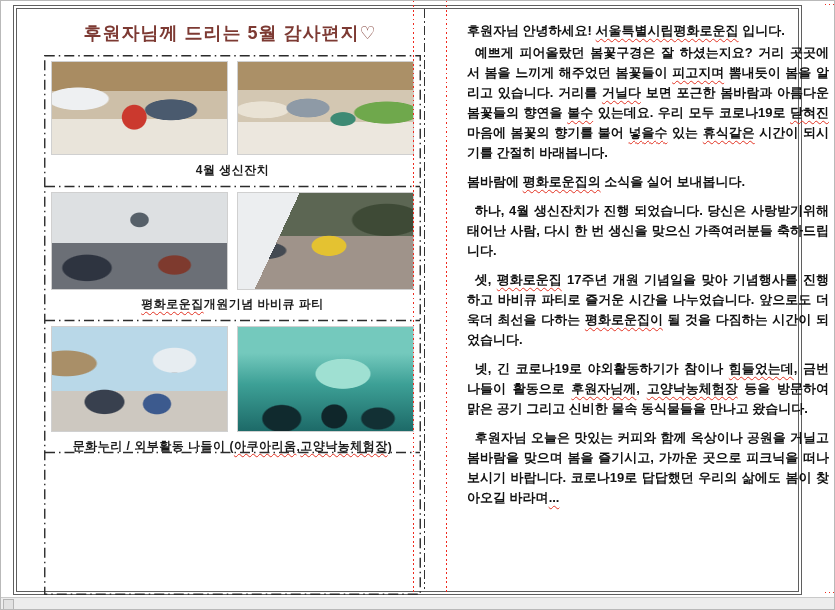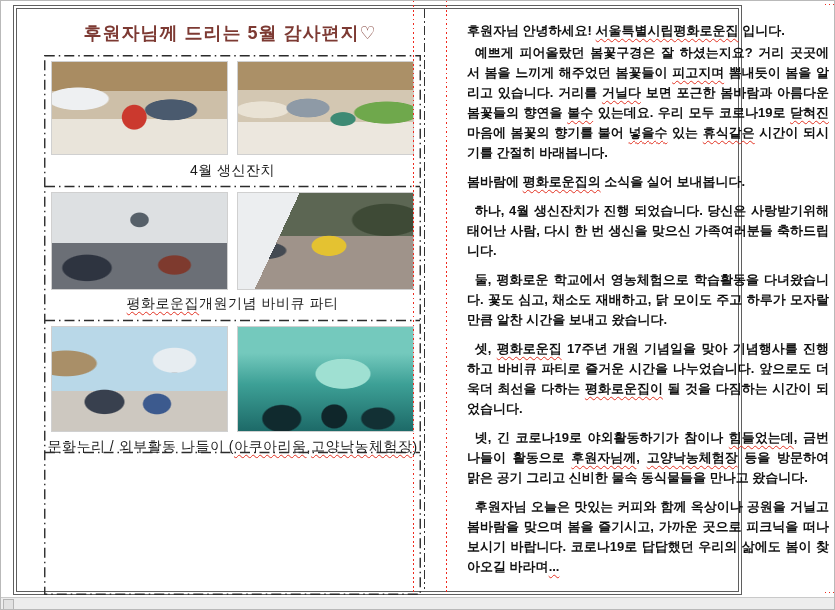--- a/index.html
+++ b/index.html
@@ -3,21 +3,21 @@
 <meta charset="utf-8">
 <style>
   html,body{margin:0;padding:0;}
   body{
     width:835px;height:610px;position:relative;overflow:hidden;
     background:#ffffff;border:1px solid #b9b9b9;box-sizing:border-box;
     font-family:"Liberation Sans","DejaVu Sans",sans-serif;
   }
   
   .sheet{
-    position:absolute;left:12px;top:4px;width:729px;height:590px;
+    position:absolute;left:12px;top:4px;width:789px;height:590px;
     border:4px double #5f5f5f;box-sizing:border-box;background:#fff;
   }
   
   .bottom-strip{
     position:absolute;left:0;right:0;top:596px;height:14px;
     background:#ededed;border-top:1px solid #c9c9c9;
   }
   .corner-box{
     position:absolute;left:2px;top:598px;width:9px;height:9px;
     background:#e2e2e2;border:1px solid #b5b5b5;
@@ -52,21 +52,21 @@
   .sec{display:flex;flex-direction:column;align-items:center;box-sizing:border-box;}
   .sec1{height:131px;padding-top:6px;}
   .sec2{height:134px;padding-top:6px;}
   .sec3{height:132px;padding-top:6px;}
   .sec4{height:143px;padding-top:8px;}
   .photo-row{display:flex;gap:9px;justify-content:center;}
   .ph{width:177px;border:1px solid #d0d0d0;box-sizing:border-box;background-color:#cfc6b8;}
   .h1{height:94px;}.h2{height:108px;}.h3{height:98px;}.h4{height:106px;}
   .caption{
     flex:1;display:flex;align-items:center;justify-content:flex-start;
-    font-size:14px;font-weight:400;color:#1b1b1b;letter-spacing:0.5px;
+    font-size:12px;font-weight:700;color:#1b1b1b;letter-spacing:0.5px;
   }
   
   .p1a{background:
     radial-gradient(circle at 47% 60%,#cb392e 0 11%,rgba(0,0,0,0) 12%),
     radial-gradient(ellipse at 15% 40%,#eef0f2 0 14%,rgba(0,0,0,0) 15%),
     radial-gradient(ellipse at 68% 52%,#4a5a6e 0 15%,rgba(0,0,0,0) 16%),
     linear-gradient(180deg,#a98c62 0 32%,#cdbfa8 32% 62%,#e9e4da 62% 100%);}
   .p1b{background:
     radial-gradient(ellipse at 85% 55%,#6fa84c 0 15%,rgba(0,0,0,0) 16%),
     radial-gradient(ellipse at 40% 50%,#8e9aa6 0 14%,rgba(0,0,0,0) 15%),
@@ -178,21 +178,20 @@
           <span>)</span>
         </div>
     </div>
   </div>
 
   <div class="letter">
       <p class="para"><span>후원자님 안녕하세요! </span><span class="wavy">서울특별시립평화로운집</span><span> 입니다.</span></p>
       <p class="para ind"><span>예쁘게 피어올랐던 봄꽃구경은 잘 하셨는지요? 거리 곳곳에서 봄을 느끼게 해주었던 봄꽃들이 </span><span class="wavy">피고지며</span><span> 뽐내듯이 봄을 알리고 있습니다. 거리를 </span><span class="wavy">거닐다</span><span> 보면 포근한 봄바람과 아름다운 봄꽃들의 향연을 </span><span class="wavy">볼수</span><span> 있는데요. 우리 모두 코로나19로 </span><span class="wavy">닫혀진</span><span> 마음에 봄꽃의 향기를 불어 </span><span class="wavy">넣을수</span><span> 있는 </span><span class="wavy">휴식같은</span><span> 시간이 되시기를 간절히 바래봅니다.</span></p>
       <p class="para"><span>봄바람에 </span><span class="wavy">평화로운집의</span><span> 소식을 실어 보내봅니다.</span></p>
       <p class="para ind"><span>하나, 4월 생신잔치가 진행 되었습니다. 당신은 사랑받기위해 태어난 사람, 다시 한 번 생신을 맞으신 가족여러분들 축하드립니다.</span></p>
-      <p class="para ind"><span>둘, 평화로운 학교에서 영농체험으로 학습활동을 다녀왔습니다. 꽃도 심고, 채소도 재배하고, 닭 모이도 주고 하루가 모자랄 만큼 알찬 시간을 보내고 왔습니다.</span></p>
       <p class="para ind"><span>셋, </span><span class="wavy">평화로운집</span><span> 17주년 개원 기념일을 맞아 기념행사를 진행하고 바비큐 파티로 즐거운 시간을 나누었습니다. 앞으로도 더욱더 최선을 다하는 </span><span class="wavy">평화로운집이</span><span> 될 것을 다짐하는 시간이 되었습니다.</span></p>
       <p class="para ind"><span>넷, 긴 코로나19로 야외활동하기가 참이나 </span><span class="wavy">힘들었는데</span><span>, 금번 나들이 활동으로 </span><span class="wavy">후원자님께</span><span>, </span><span class="wavy">고양낙농체험장</span><span> 등을 방문하여 맑은 공기 그리고 신비한 물속 동식물들을 만나고 왔습니다.</span></p>
       <p class="para ind gap"><span>후원자님 오늘은 맛있는 커피와 함께 옥상이나 공원을 거닐고 봄바람을 맞으며 봄을 즐기시고, 가까운 곳으로 피크닉을 떠나보시기 바랍니다. 코로나19로 답답했던 우리의 삶에도 봄이 찾아오길 바라며</span><span class="wavy">...</span></p>
     </div>
 </div>
 
 <div class="guide-red v1"></div>
 <div class="fold-line"></div>
 <div class="guide-red v2"></div>
 <div class="guide-red-h top"></div>

